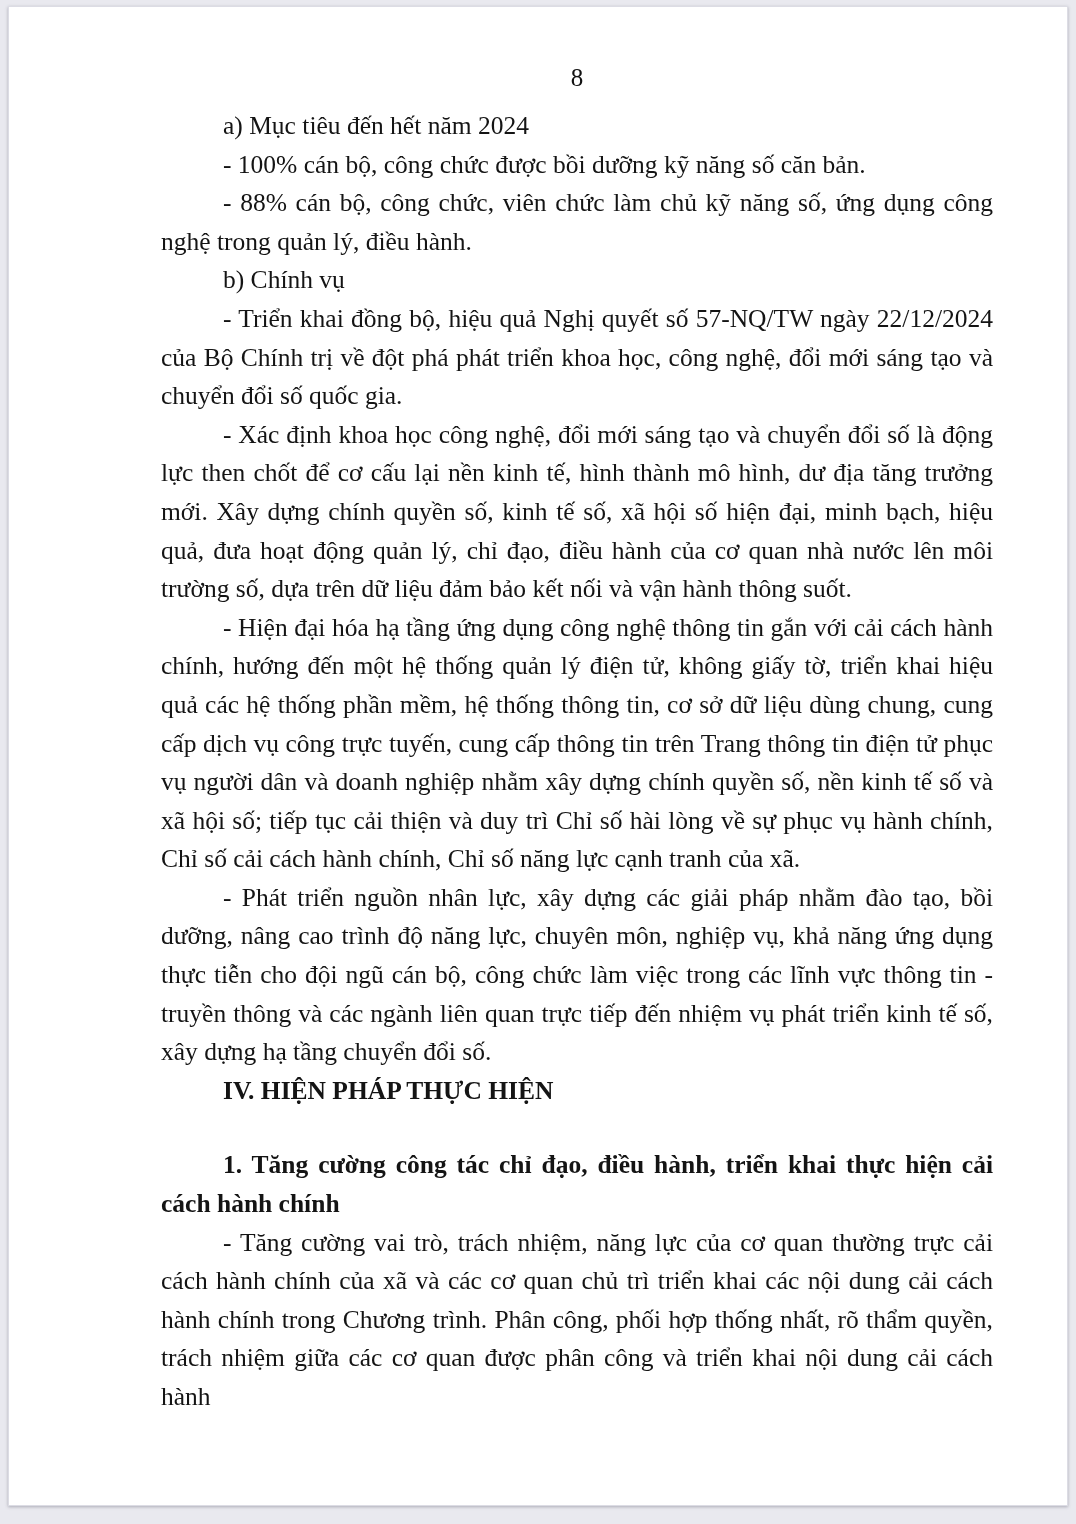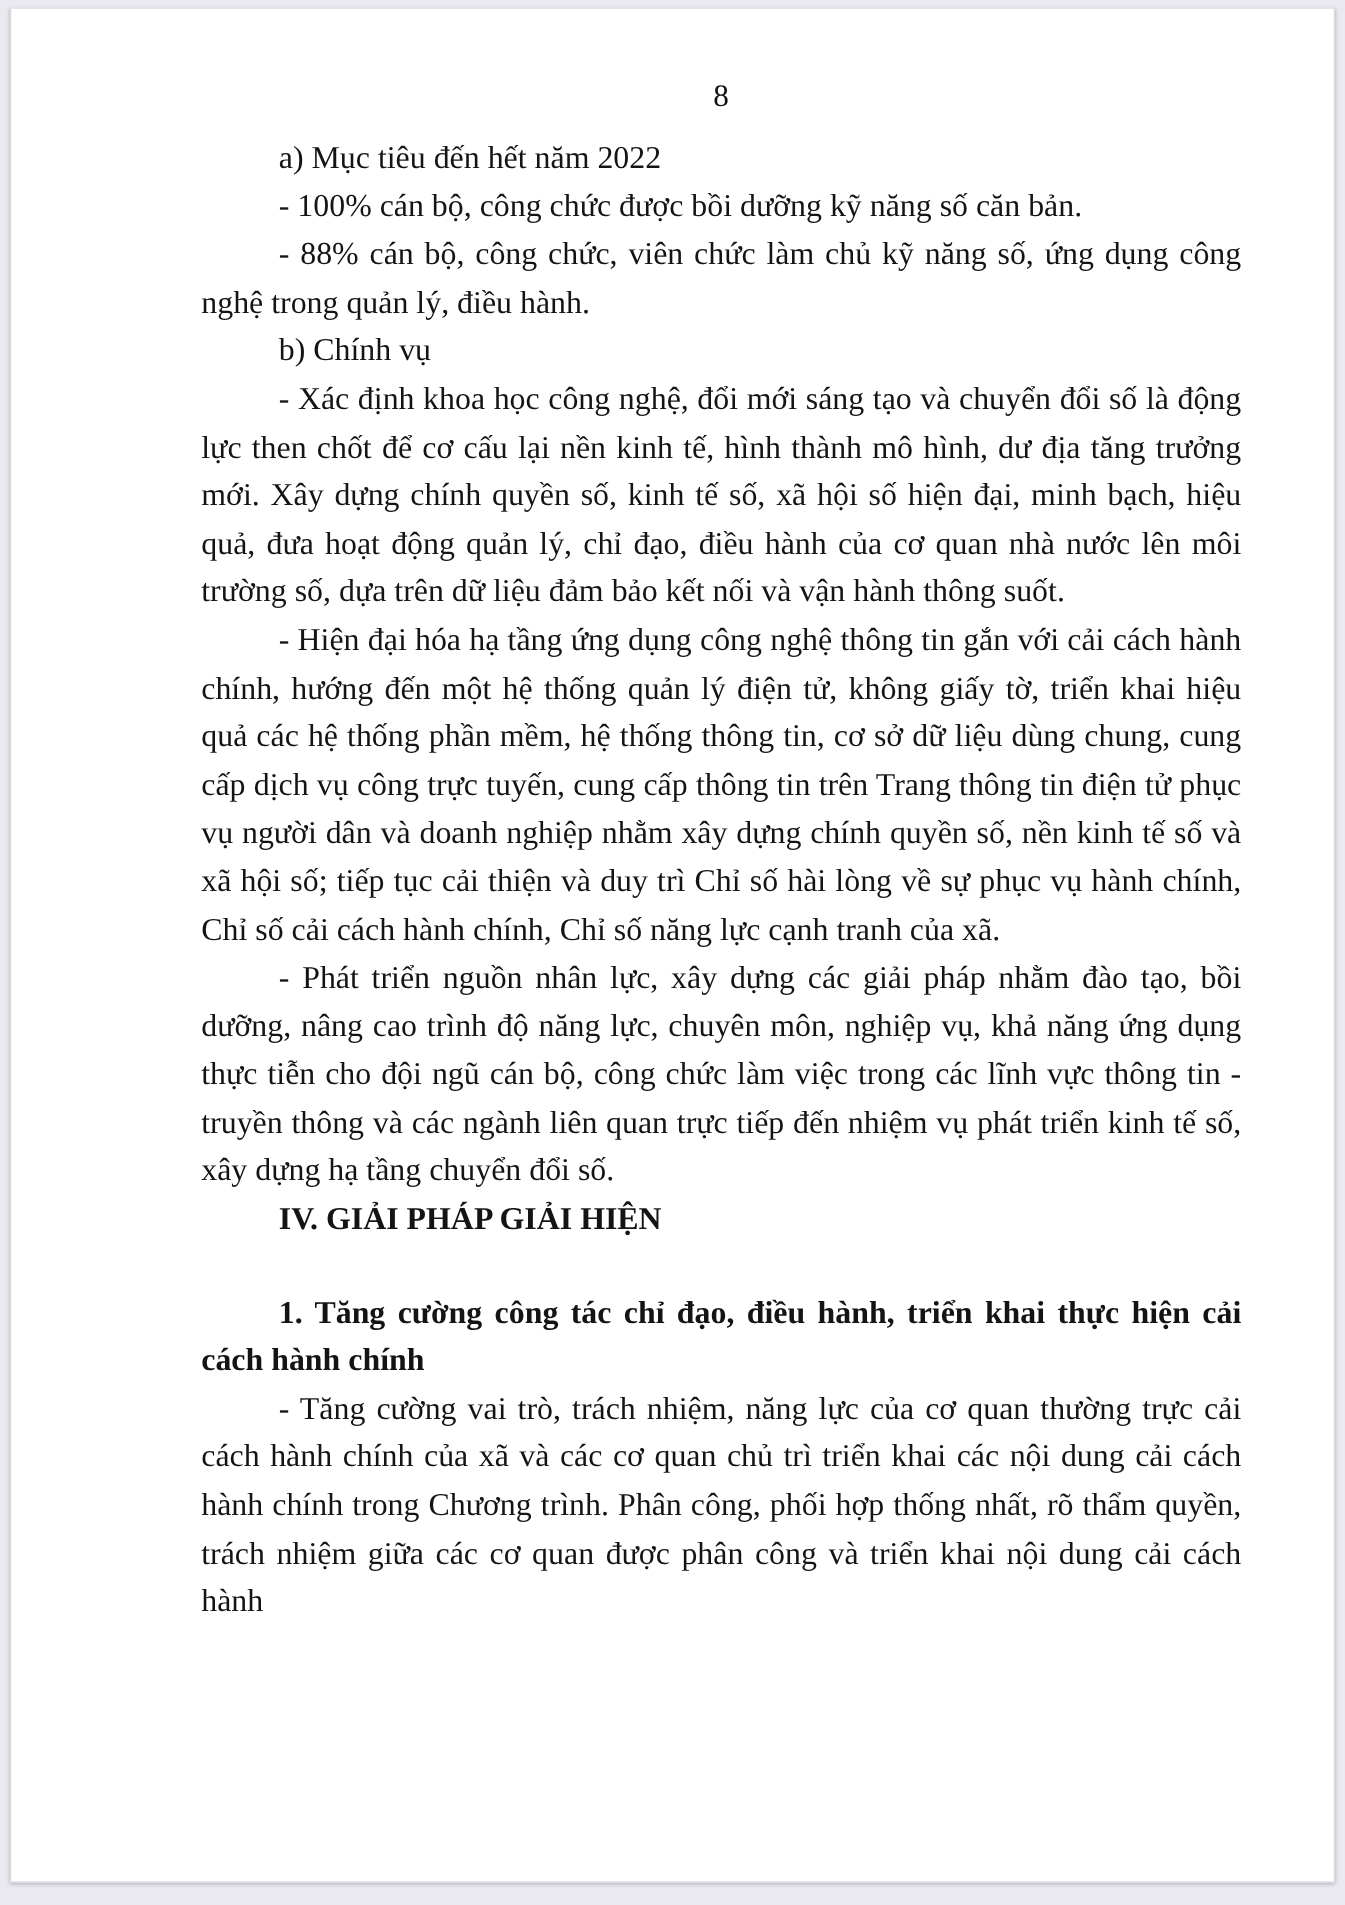--- a/index.html
+++ b/index.html
@@ -67,38 +67,39 @@
   }
 </style>
 </head>
 <body>
 
 <div id="page-sheet">
   <div id="page-body">
 
     <div class="page-number">8</div>
 
-    <p class="para">a) Mục tiêu đến hết năm 2022</p>
+    <p class="para">a) Mục tiêu đến hết năm 2024</p>
 
 
     <p class="para">- 100% cán bộ, công chức được bồi dưỡng kỹ năng số căn bản.</p>
 
     <p class="para">- 88% cán bộ, công chức, viên chức làm chủ kỹ năng số, ứng dụng công nghệ trong quản lý, điều hành.</p>
 
 
 
     <p class="para">b) Chính vụ</p>
 
+    <p class="para">- Triển khai đồng bộ, hiệu quả Nghị quyết số 57-NQ/TW ngày 22/12/2024 của Bộ Chính trị về đột phá phát triển khoa học, công nghệ, đổi mới sáng tạo và chuyển đổi số quốc gia.</p>
 
     <p class="para">- Xác định khoa học công nghệ, đổi mới sáng tạo và chuyển đổi số là động lực then chốt để cơ cấu lại nền kinh tế, hình thành mô hình, dư địa tăng trưởng mới. Xây dựng chính quyền số, kinh tế số, xã hội số hiện đại, minh bạch, hiệu quả, đưa hoạt động quản lý, chỉ đạo, điều hành của cơ quan nhà nước lên môi trường số, dựa trên dữ liệu đảm bảo kết nối và vận hành thông suốt.</p>
 
     <p class="para">- Hiện đại hóa hạ tầng ứng dụng công nghệ thông tin gắn với cải cách hành chính, hướng đến một hệ thống quản lý điện tử, không giấy tờ, triển khai hiệu quả các hệ thống phần mềm, hệ thống thông tin, cơ sở dữ liệu dùng chung, cung cấp dịch vụ công trực tuyến, cung cấp thông tin trên Trang thông tin điện tử phục vụ người dân và doanh nghiệp nhằm xây dựng chính quyền số, nền kinh tế số và xã hội số; tiếp tục cải thiện và duy trì Chỉ số hài lòng về sự phục vụ hành chính, Chỉ số cải cách hành chính, Chỉ số năng lực cạnh tranh của xã.</p>
 
     <p class="para">- Phát triển nguồn nhân lực, xây dựng các giải pháp nhằm đào tạo, bồi dưỡng, nâng cao trình độ năng lực, chuyên môn, nghiệp vụ, khả năng ứng dụng thực tiễn cho đội ngũ cán bộ, công chức làm việc trong các lĩnh vực thông tin - truyền thông và các ngành liên quan trực tiếp đến nhiệm vụ phát triển kinh tế số, xây dựng hạ tầng chuyển đổi số.</p>
 
-    <p class="para heading">IV. GIẢI PHÁP GIẢI HIỆN</p>
+    <p class="para heading">IV. HIỆN PHÁP THỰC HIỆN</p>
 
     <p class="para heading-sub">1. Tăng cường công tác chỉ đạo, điều hành, triển khai thực hiện cải cách hành chính</p>
 
     <p class="para">- Tăng cường vai trò, trách nhiệm, năng lực của cơ quan thường trực cải cách hành chính của xã và các cơ quan chủ trì triển khai các nội dung cải cách hành chính trong Chương trình. Phân công, phối hợp thống nhất, rõ thẩm quyền, trách nhiệm giữa các cơ quan được phân công và triển khai nội dung cải cách hành</p>
 
   </div>
 </div>
 
 </body></html>

